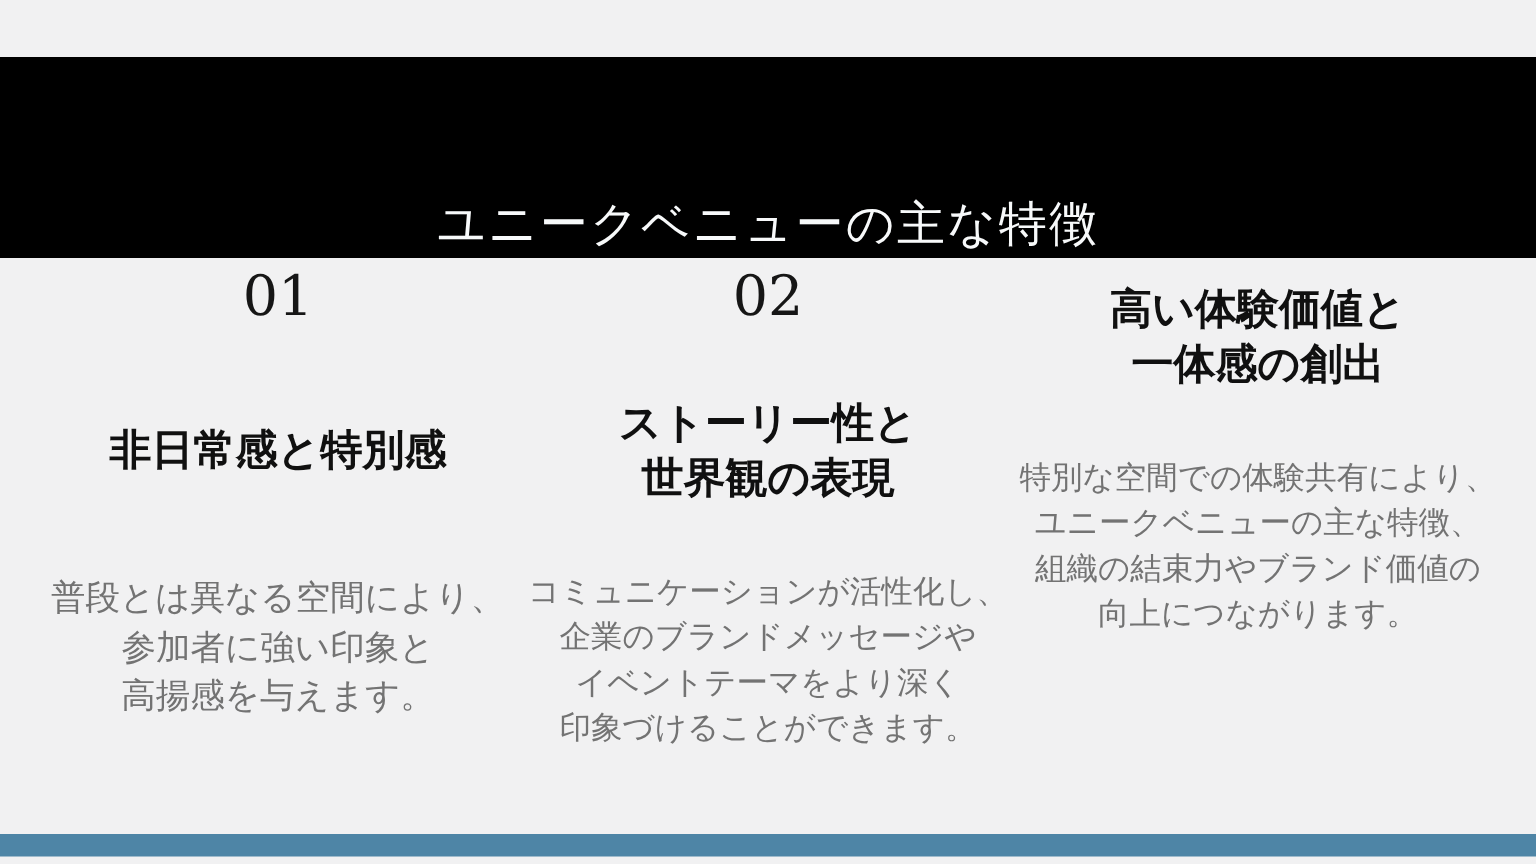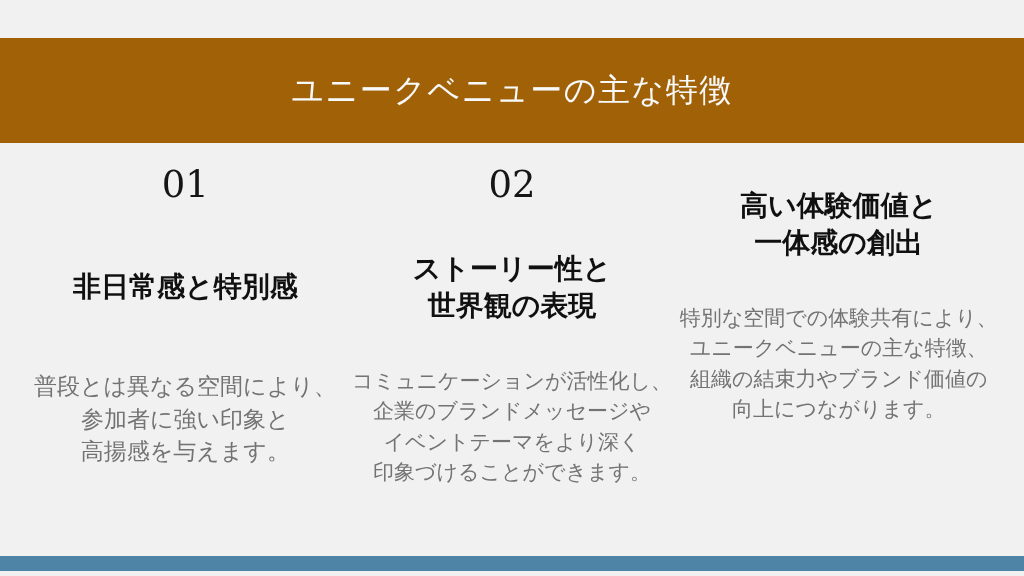--- a/index.html
+++ b/index.html
@@ -8,43 +8,43 @@
     font-family: "DejaVu Serif", "Liberation Serif", serif;
   }
   .slide {
     position: relative;
     width: 1024px; height: 576px;
     background: #f1f1f2;
     overflow: hidden;
   }
   .header-band {
     position: absolute;
-    top: 38px; left: 0; right: 0; height: 105px;
-    background: #a16207;
-    display: flex; align-items: center; justify-content: center;
+    top: 38px; left: 0; right: 0; height: 134px;
+    background: #000000;
+    display: flex; align-items: flex-end; justify-content: center;
   }
   .slide-title {
     margin: 0;
     color: #f7f9fa;
     font-size: 32px;
     font-weight: 400;
     letter-spacing: 1.5px;
   }
   .columns {
     position: absolute;
     top: 143px; left: 22px; right: 22px;
     display: flex;
   }
   .col {
     flex: 1 1 0;
     text-align: center;
     min-width: 0;
   }
   .num {
-    margin-top: 20px;
+    margin-top: 33px;
     font-size: 37px;
     color: #161616;
   }
   .heading {
     margin-top: 38px;
     min-height: 86px;
     display: flex; align-items: center; justify-content: center;
   }
   .heading-text {
     font-size: 28px;

